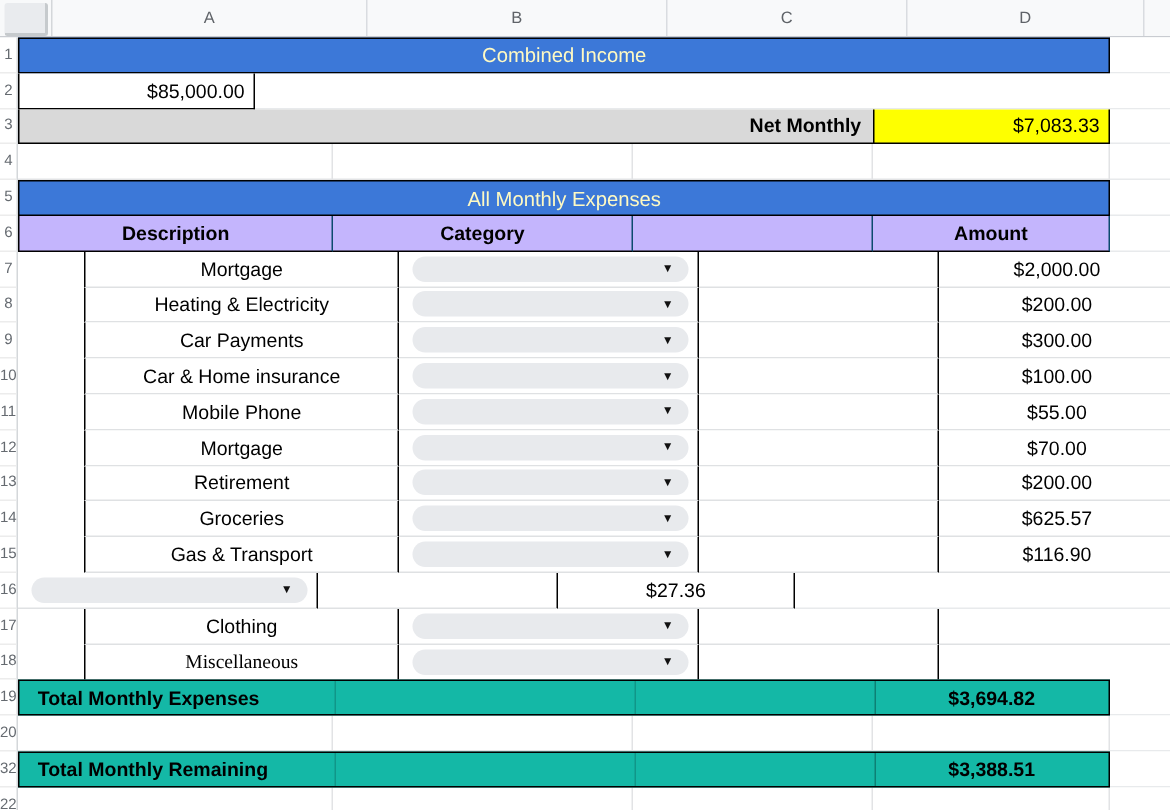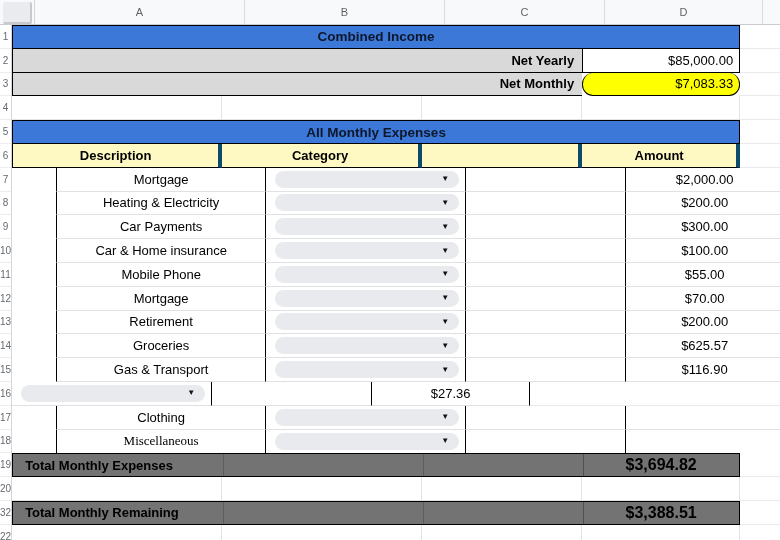--- a/index.html
+++ b/index.html
@@ -20,43 +20,43 @@
   .body{display:flex;height:515px;}
   .gutter{width:35px;box-sizing:border-box;border-right:1px solid #d4d7da;background:#fff;}
   .gc{height:23.8px;box-sizing:border-box;display:flex;align-items:center;justify-content:center;
       font-size:10px;color:#656a70;border-bottom:1px solid #ececec;}
   .grid{flex:1;background:#fff;}
   .row{display:flex;height:23.8px;box-sizing:border-box;}
   .c{box-sizing:border-box;display:flex;align-items:center;font-size:13px;background:#fff;overflow:hidden;white-space:nowrap;}
   .wAC{width:570px}.wAD{width:728px}
   .wE{flex:1;box-sizing:border-box;border-bottom:1px solid #e8eaec;background:#fff;}
   
-  .title-band{background:#3c78d8;color:#0f172a;font-weight:bold;font-size:13.5px;justify-content:center;border:1px solid #000;}
+  .title-band{background:#3c78d8;color:#fef9c3;font-weight:normal;font-size:13.5px;justify-content:center;border:1px solid #000;}
   .lab{background:#d9d9d9;font-weight:bold;justify-content:flex-end;padding-right:8px;border-left:1px solid #000;border-bottom:1px solid #000;}
   .val{justify-content:flex-end;padding-right:6px;border-left:1px solid #000;border-right:1px solid #000;border-bottom:1px solid #000;}
-  .yellow{background:#feff00;border-radius:11px;}
+  .yellow{background:#feff00;}
   
   .gcell{border-right:1px solid #e2e3e5;border-bottom:1px solid #e2e3e5;}
   .gcell-nob{border-right:1px solid #e2e3e5;}
   
-  .th{background:#fef9c3;font-weight:bold;justify-content:center;border-right:4px solid #0c4a6e;border-bottom:1px solid #000;}
+  .th{background:#c4b5fd;font-weight:bold;justify-content:center;border-right:1px solid #0c4a6e;border-bottom:1px solid #000;}
   .th.first{border-left:1px solid #000;}
   .ec{border-right:1px solid #000;border-bottom:1px solid #dfe1e3;}
   .ec.first{border-left:1px solid #000;margin-left:44px;}
   .ec.center{justify-content:center;}
   .ec.last-row{border-bottom:none;font-family:Liberation Serif, serif;}
   
   .pill{width:184px;height:17px;margin-left:9px;border-radius:9px;background:#e8eaed;
         display:flex;align-items:center;justify-content:flex-end;padding-right:10px;box-sizing:border-box;}
   .pill .arrow{font-size:8px;color:#111;line-height:1;}
   .pill .pill-val{flex:1;font-size:12px;color:#333;overflow:hidden;}
   
-  .tot{position:relative;display:flex;background:#737373;border:1px solid #000;box-sizing:border-box;}
+  .tot{position:relative;display:flex;background:#14b8a6;border:1px solid #000;box-sizing:border-box;}
   .tot-label{width:570px;box-sizing:border-box;display:flex;align-items:center;padding-left:12px;font-weight:bold;font-size:13px;}
-  .tot-amount{width:156px;box-sizing:border-box;display:flex;align-items:center;justify-content:center;font-weight:bold;font-size:16px;}
+  .tot-amount{width:156px;box-sizing:border-box;display:flex;align-items:center;justify-content:center;font-weight:bold;font-size:13px;}
   .vd{position:absolute;top:0;bottom:0;width:1px;background:rgba(0,0,0,0.18);}
   .vd.strong{background:rgba(0,0,0,0.30);}
 </style>
 </head>
 <body>
 
 <div class="sheet">
 
   <div class="hdr-strip">
     <div class="corner">
@@ -97,21 +97,20 @@
     </div>
 
     <div class="grid">
 
       <div class="row">
         <div class="c wAD title-band">Combined Income</div>
         <div class="wE"></div>
       </div>
 
       <div class="row">
-        <div class="c wAC lab">Net Yearly</div>
         <div class="c wD val">$85,000.00</div>
         <div class="wE"></div>
       </div>
 
       <div class="row">
         <div class="c wAC lab">Net Monthly</div>
         <div class="c wD val yellow">$7,083.33</div>
         <div class="wE"></div>
       </div>
 

